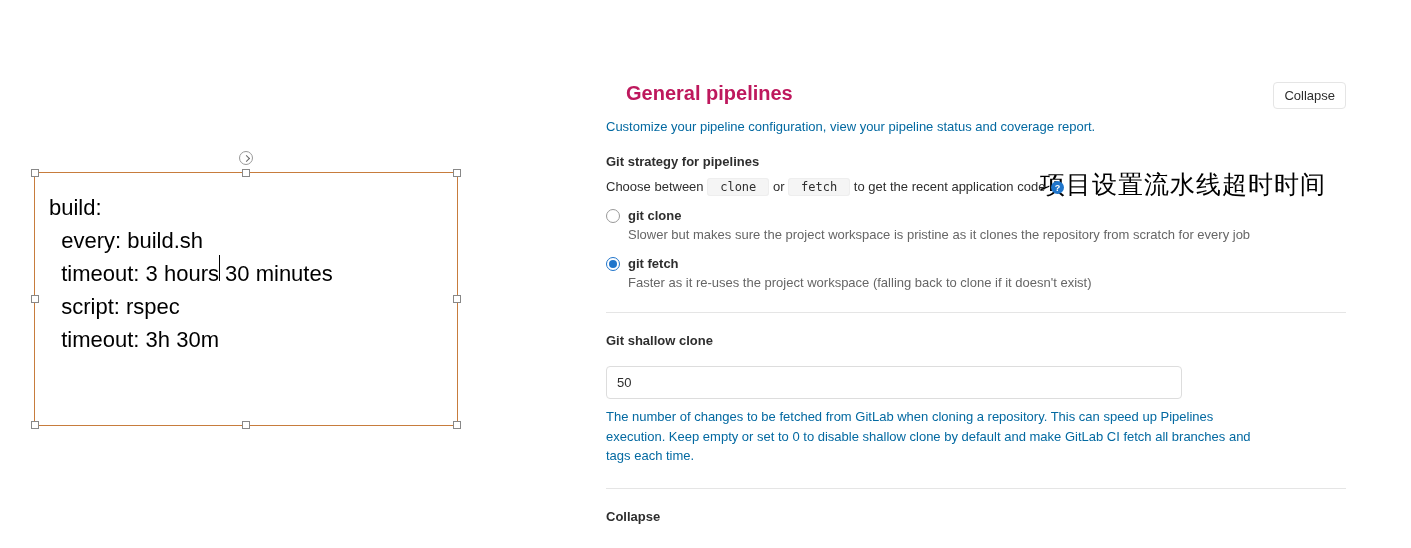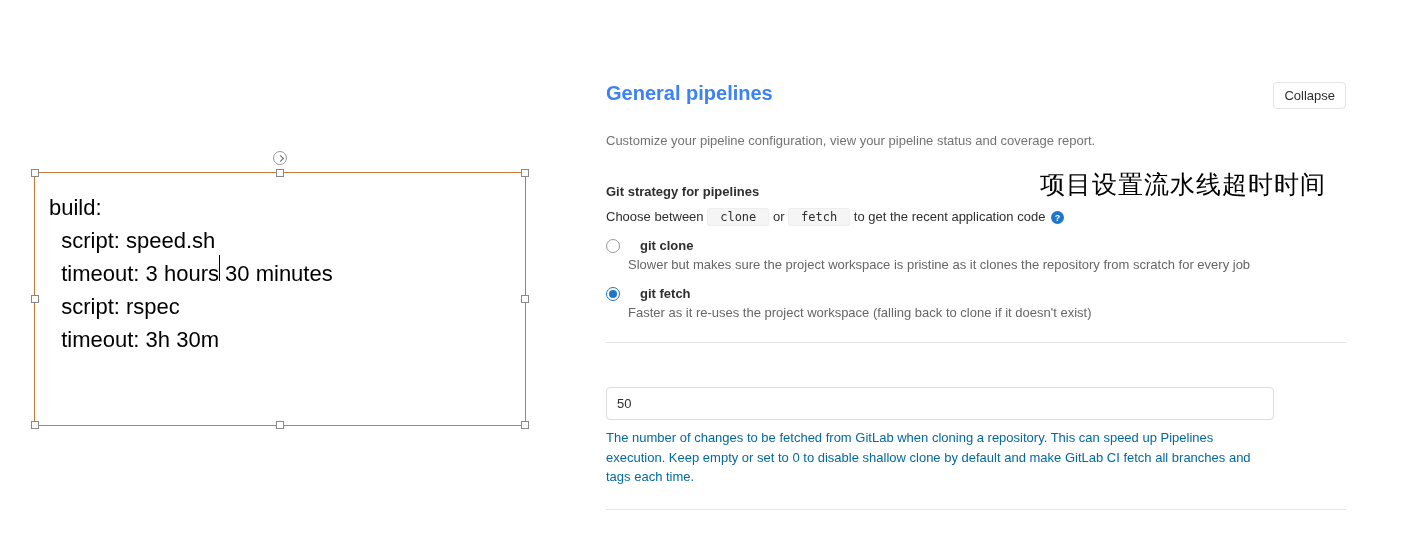--- a/index.html
+++ b/index.html
@@ -10,21 +10,21 @@
     height: 548px;
     position: relative;
     overflow: hidden;
   }
 
   
   .editor-box {
     position: absolute;
     left: 34px;
     top: 172px;
-    width: 492px;
+    width: 424px;
     height: 254px;
     border: 1px solid #c77c3d;
     background: #fff;
     padding: 18px 14px;
   }
   .editor-line {
     font-family: -apple-system, "Segoe UI", Arial, sans-serif;
     font-size: 22px;
     color: #000;
     line-height: 1.5;
@@ -82,38 +82,39 @@
     width: 740px;
   }
   .panel-header {
     display: flex;
     justify-content: space-between;
     align-items: flex-start;
   }
   .panel-title {
     font-size: 20px;
     font-weight: 700;
-    color: #3b82f6;
+    color: #be185d;
+    margin-left: 20px;
   }
   .collapse-btn {
     font-size: 13px;
     color: #2e2e2e;
     background: #fff;
     border: 1px solid #e5e5e5;
     border-radius: 4px;
     padding: 5px 10px;
     cursor: pointer;
   }
   .panel-sub {
-    margin-top: 24px;
-    font-size: 13px;
-    color: #737373;
+    margin-top: 10px;
+    font-size: 13px;
+    color: #0369a1;
   }
   .section {
-    margin-top: 36px;
+    margin-top: 20px;
   }
   .sec-title {
     font-size: 13px;
     font-weight: 700;
     color: #2e2e2e;
     margin-bottom: 10px;
   }
   .sec-desc {
     font-size: 13px;
     color: #2e2e2e;
@@ -136,21 +137,21 @@
     font-size: 9px;
     font-weight: 700;
     align-items: center;
     justify-content: center;
     vertical-align: middle;
     margin-left: 2px;
   }
   .radio-row {
     display: flex;
     align-items: center;
-    gap: 20px;
+    gap: 8px;
     margin-top: 14px;
   }
   .radio {
     width: 14px;
     height: 14px;
     border-radius: 50%;
     border: 1px solid #999;
     display: inline-block;
     position: relative;
   }
@@ -176,21 +177,21 @@
     font-size: 13px;
     color: #666;
     margin-left: 22px;
     margin-top: 4px;
   }
   .divider {
     border-top: 1px solid #e5e5e5;
     margin-top: 22px;
   }
   .input {
-    width: 668px;
+    width: 576px;
     font-size: 13px;
     color: #2e2e2e;
     padding: 8px 10px;
     border: 1px solid #ddd;
     border-radius: 4px;
     margin-top: 8px;
   }
   .hint {
     font-size: 13px;
     color: #0369a1;
@@ -216,21 +217,21 @@
   <div class="handle h-tl"></div>
   <div class="handle h-tm"></div>
   <div class="handle h-tr"></div>
   <div class="handle h-ml"></div>
   <div class="handle h-mr"></div>
   <div class="handle h-bl"></div>
   <div class="handle h-bm"></div>
   <div class="handle h-br"></div>
   <div class="editor-cursor"></div>
   <div class="editor-line">build:</div>
-  <div class="editor-line">  script: speed.sh</div>
+  <div class="editor-line">  every: build.sh</div>
   <div class="editor-line">  timeout: 3 hours 30 minutes</div>
   <div class="editor-line"></div>
   <div class="editor-line">  script: rspec</div>
   <div class="editor-line">  timeout: 3h 30m</div>
 </div>
 
 <div class="annotation">项目设置流水线超时时间</div>
 
 <div class="panel">
   <div class="panel-header">
@@ -254,20 +255,21 @@
     <div class="radio-row">
       <span class="radio checked"></span>
       <span class="radio-label">git fetch</span>
     </div>
     <div class="radio-help">Faster as it re-uses the project workspace (falling back to clone if it doesn't exist)</div>
   </div>
 
   <div class="divider"></div>
 
   <div class="section">
+    <div class="sec-title">Git shallow clone</div>
     <input class="input" value="50" style="">
     <div class="hint">The number of changes to be fetched from GitLab when cloning a repository. This can speed up Pipelines execution. Keep empty or set to 0 to disable shallow clone by default and make GitLab CI fetch all branches and tags each time.</div>
   </div>
 
   <div class="divider"></div>
 
   <div class="section">
     <div class="sec-title">Collapse</div>
 
   </div>

